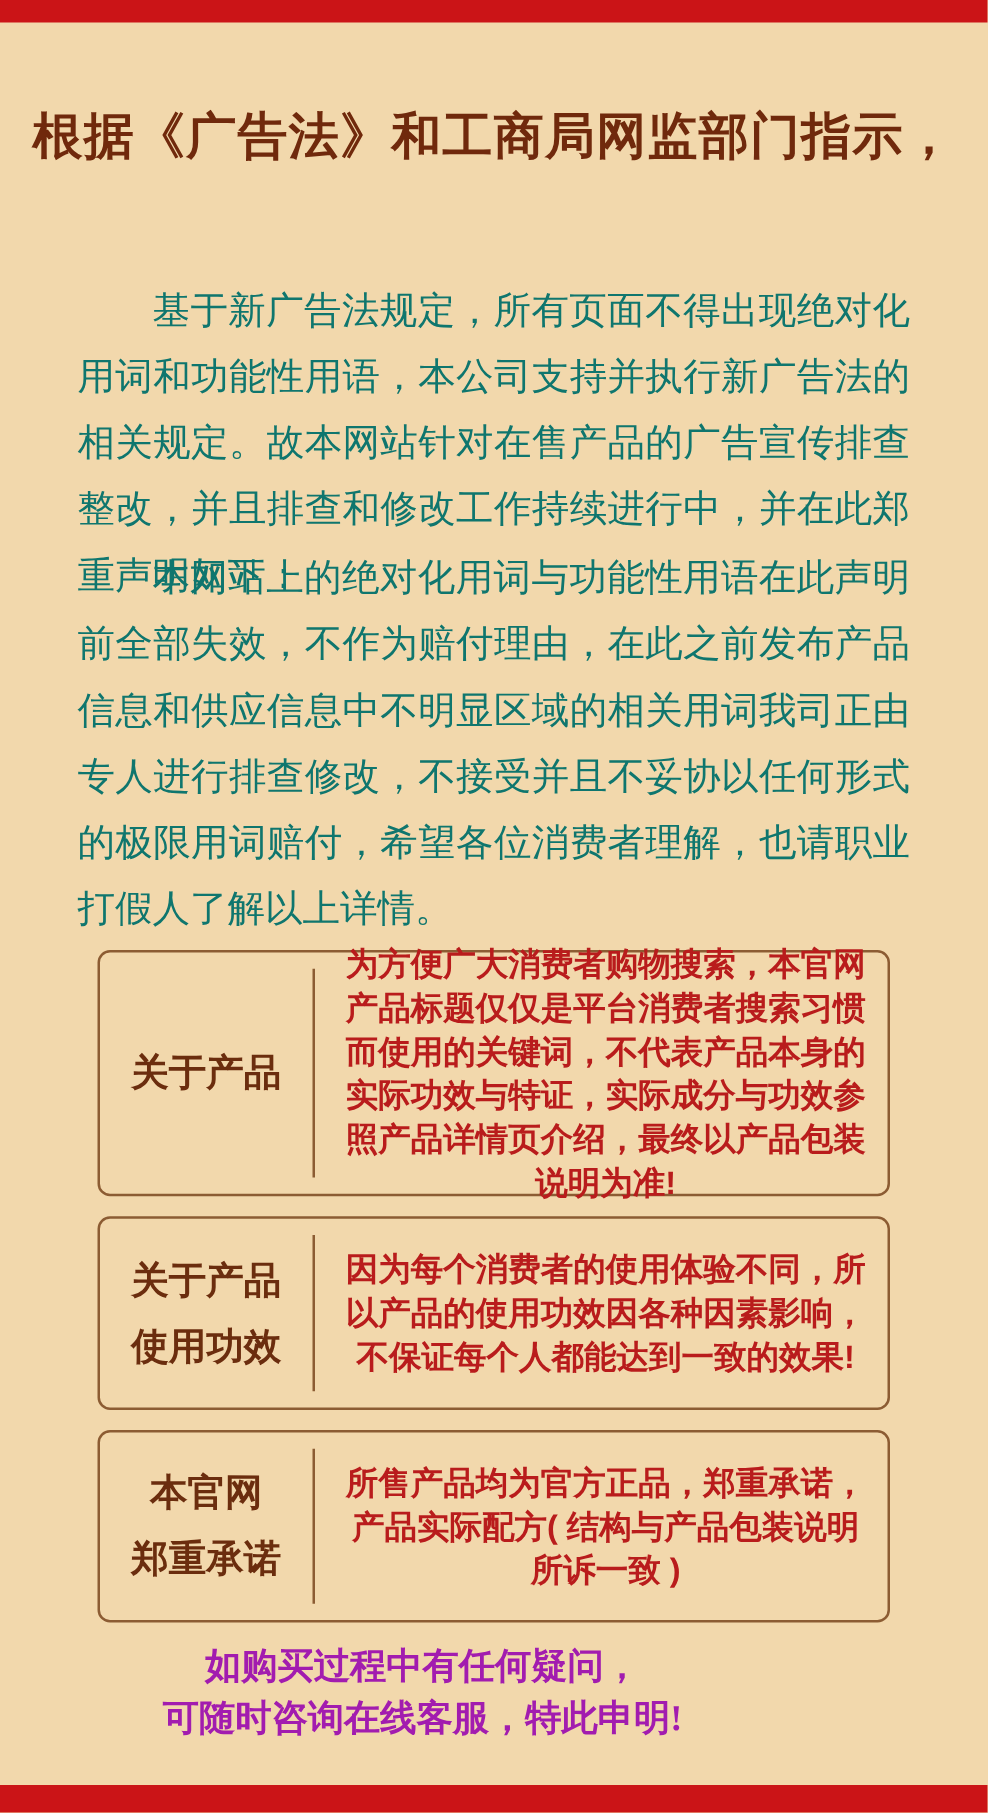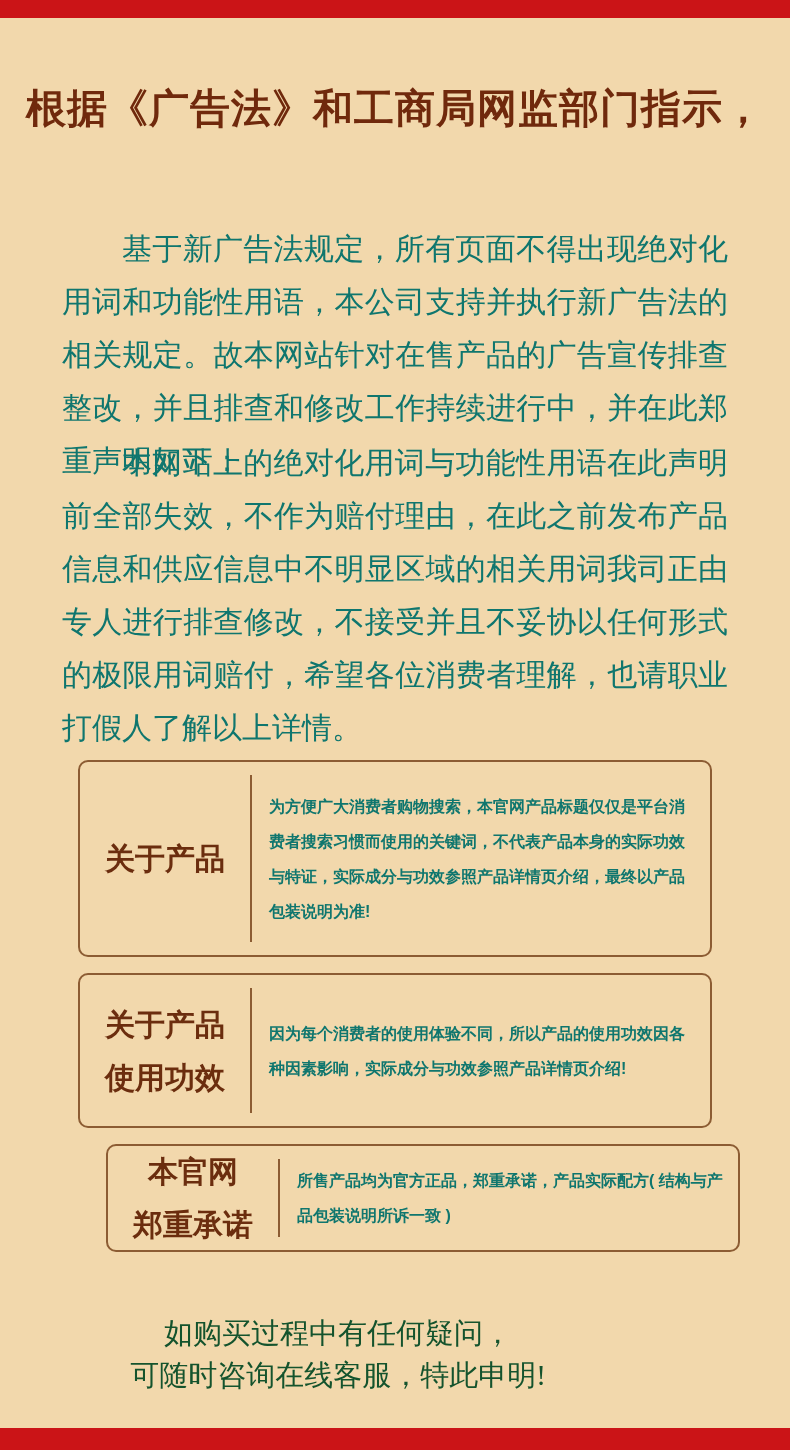--- a/index.html
+++ b/index.html
@@ -60,56 +60,57 @@
     width: 634px;
     border: 2px solid #8c5c33;
     border-radius: 10px;
     display: flex;
     align-items: center;
     margin-bottom: 16px;
     position: relative;
   }
   .box-1 { height: 197px; }
   .box-2 { height: 155px; }
-  .box-3 { height: 108px; margin-left: 28px; }
+  .box-3 { height: 154px; }
 
   .box-title {
     flex: 0 0 170px;
     text-align: center;
     font-size: 30px;
     font-weight: bold;
     line-height: 53px;
     color: #6b2d0e;
   }
   .box-divider {
     flex: 0 0 2px;
     align-self: stretch;
     margin: 13px 0;
     background: #8c5c33;
   }
   .box-desc {
     flex: 1;
     font-family: "Liberation Sans", "DejaVu Sans", sans-serif;
-    font-size: 16px;
+    font-size: 26px;
     font-weight: bold;
     line-height: 35px;
-    color: #0f766e;
+    color: #b91c1c;
     padding: 14px 10px 14px 17px;
+    text-align: center;
   }
 
   .page-footer {
     position: absolute;
     top: 1312px;
     left: 0;
     width: 676px;
     text-align: center;
     font-size: 29px;
-    font-weight: normal;
+    font-weight: bold;
     line-height: 42px;
-    color: #14532d;
+    color: #a21caf;
   }
 </style>
 </head>
 <body>
 
 <div class="bar bar-top"></div>
 
 <div class="page-heading">
   <div>根据《广告法》和工商局网监部门指示，</div>
 </div>
@@ -127,21 +128,21 @@
     <div class="box-divider"></div>
     <div class="box-desc">为方便广大消费者购物搜索，本官网产品标题仅仅是平台消费者搜索习惯而使用的关键词，不代表产品本身的实际功效与特证，实际成分与功效参照产品详情页介绍，最终以产品包装说明为准!</div>
   </div>
 
   <div class="notice-box box-2">
     <div class="box-title">
       <div>关于产品</div>
       <div>使用功效</div>
     </div>
     <div class="box-divider"></div>
-    <div class="box-desc">因为每个消费者的使用体验不同，所以产品的使用功效因各种因素影响，实际成分与功效参照产品详情页介绍!</div>
+    <div class="box-desc">因为每个消费者的使用体验不同，所以产品的使用功效因各种因素影响，不保证每个人都能达到一致的效果!</div>
   </div>
 
   <div class="notice-box box-3">
     <div class="box-title">
       <div>本官网</div>
       <div>郑重承诺</div>
     </div>
     <div class="box-divider"></div>
     <div class="box-desc">所售产品均为官方正品，郑重承诺，产品实际配方( 结构与产品包装说明所诉一致 )</div>
   </div>

